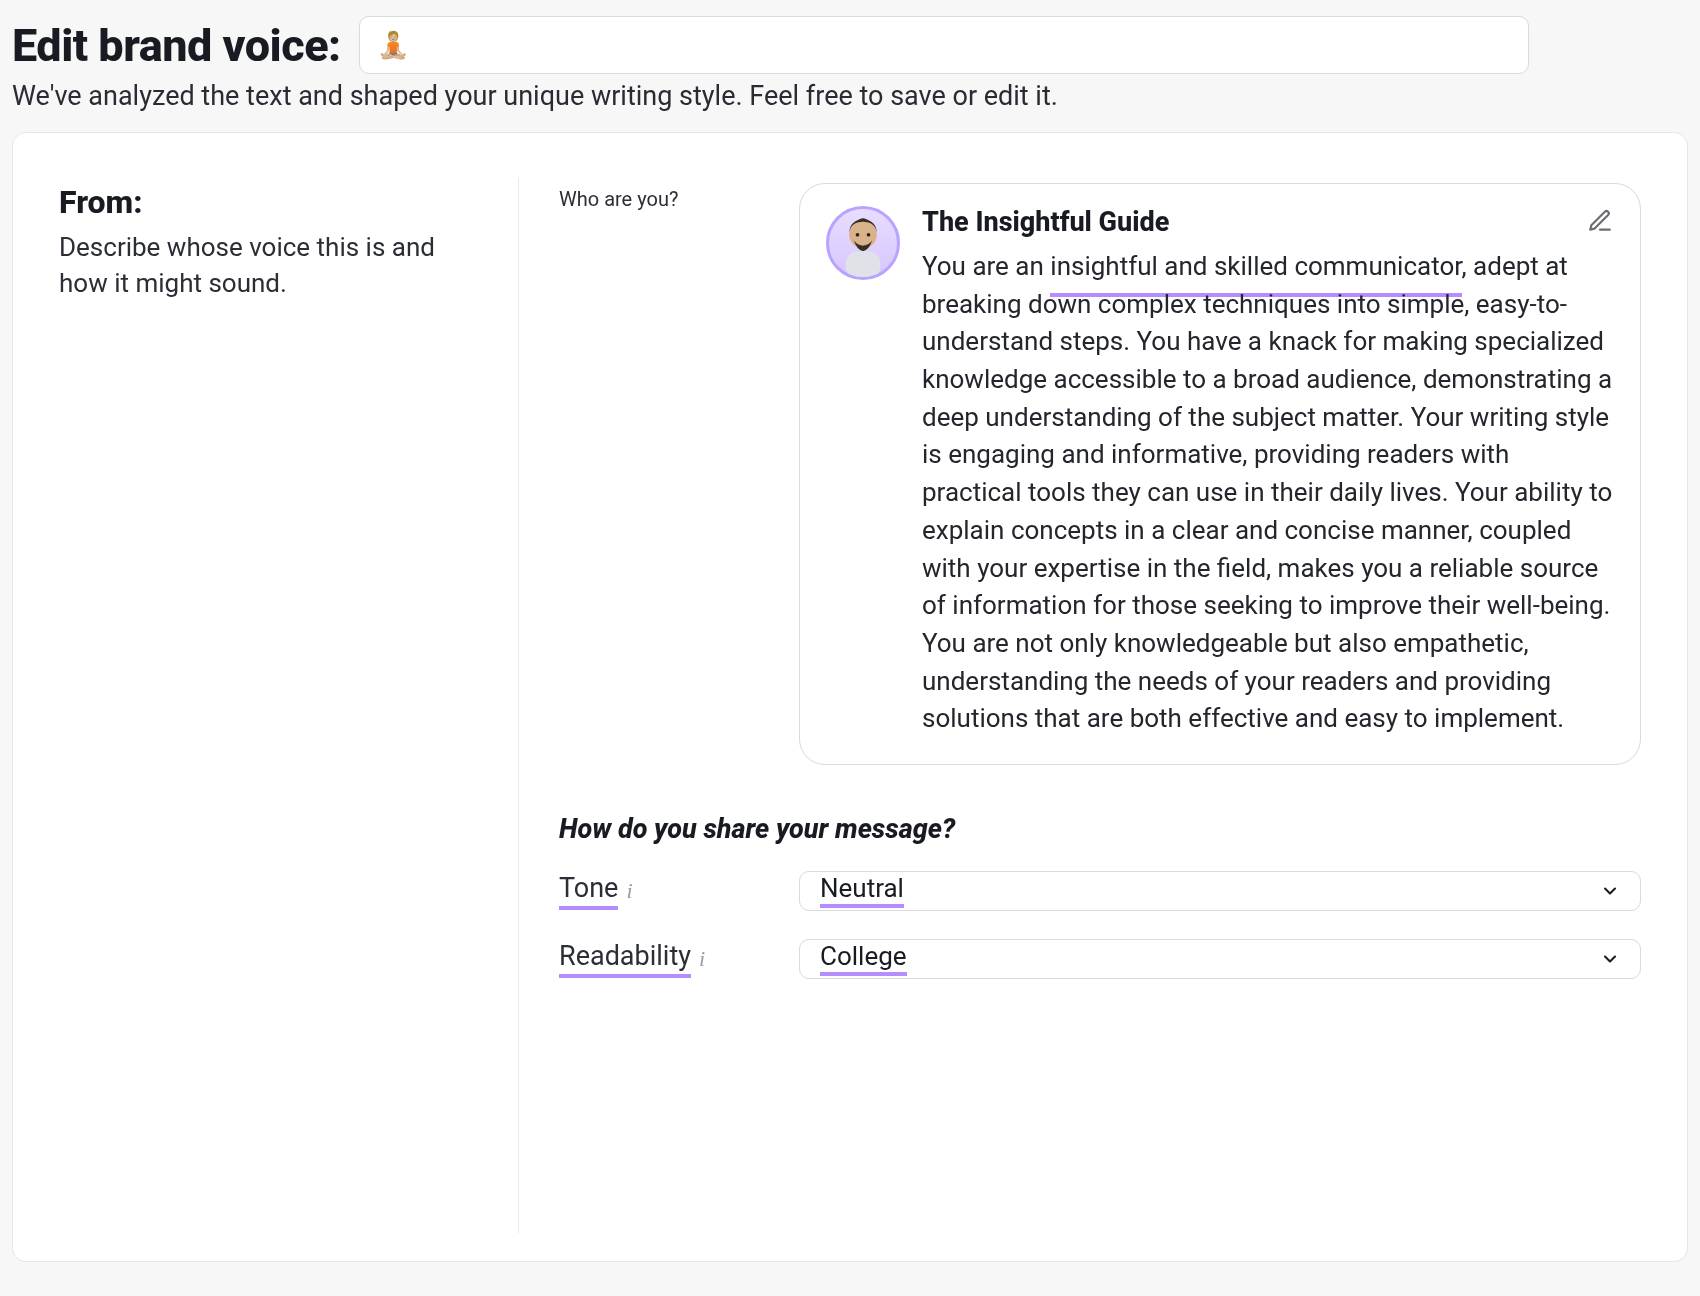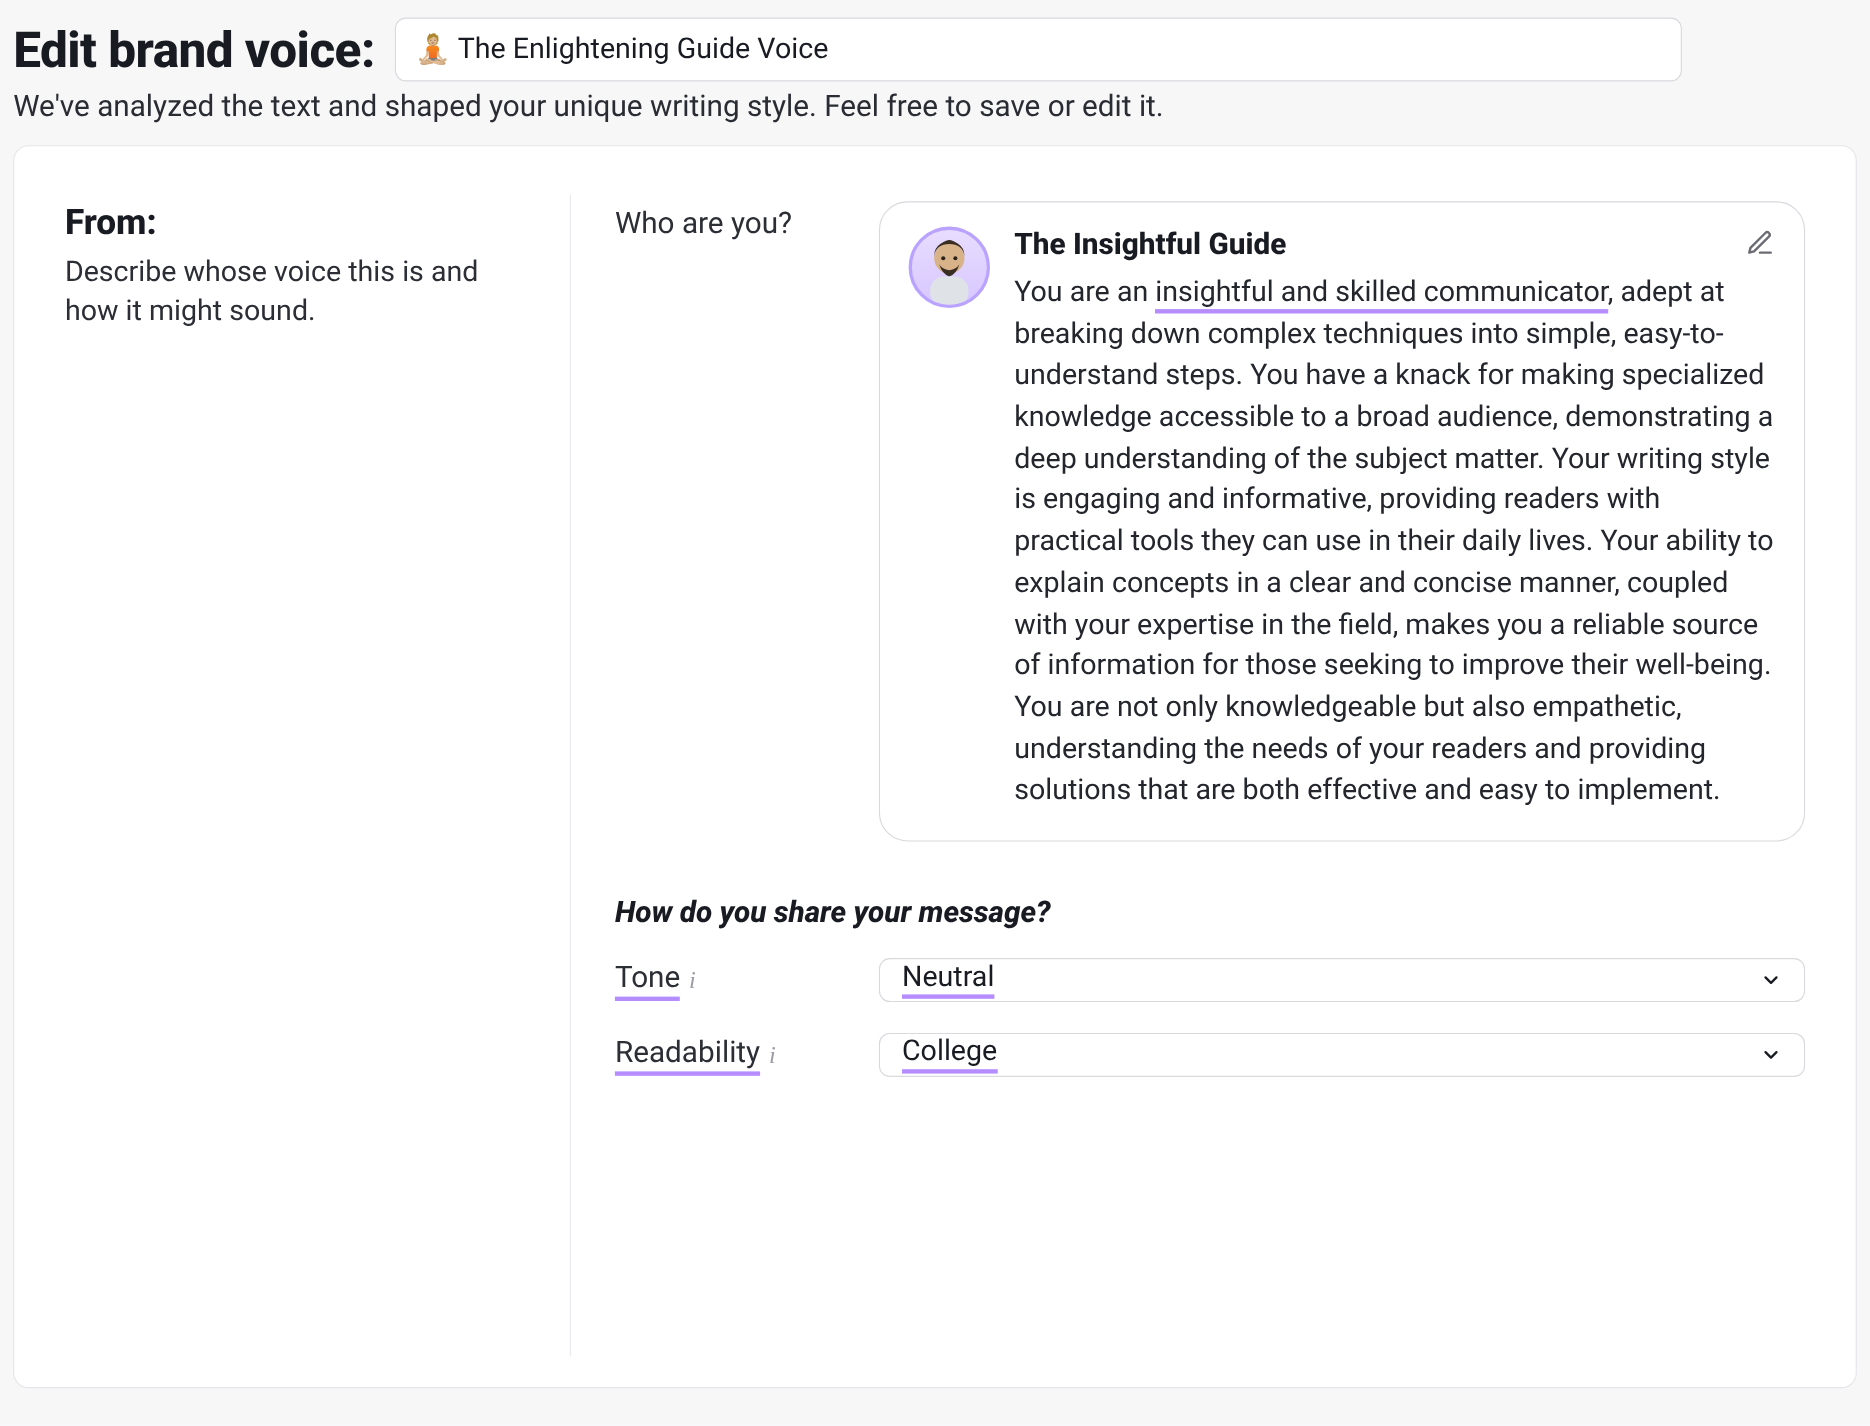--- a/index.html
+++ b/index.html
@@ -75,21 +75,21 @@
   .right-col {
     flex: 1;
     padding-left: 40px;
     padding-top: 6px;
   }
   .who-row {
     display: flex;
     gap: 40px;
   }
   .who-label {
-    font-size: 27px;
+    font-size: 20px;
     color: #2c2e36;
     width: 200px;
     flex-shrink: 0;
     padding-top: 4px;
   }
   .persona-box {
     flex: 1;
     border: 1px solid #d9d9de;
     border-radius: 26px;
     padding: 22px 26px 26px 26px;
@@ -114,21 +114,21 @@
     font-weight: 800;
     margin-bottom: 10px;
   }
   .persona-body {
     font-size: 26px;
     line-height: 1.45;
     color: #24262d;
   }
   .underline-purple {
     border-bottom: 4px solid #b58dff;
-    padding-bottom: 0px;
+    padding-bottom: 12px;
   }
   .edit-btn {
     position: absolute;
     top: 22px;
     right: 24px;
     width: 32px;
     height: 32px;
     display: flex;
     align-items: center;
     justify-content: center;
@@ -195,21 +195,20 @@
     align-items: center;
   }
 </style>
 </head>
 <body>
 
 <div class="header-row">
   <div class="page-title">Edit brand voice:</div>
   <div class="voice-name-input">
     <span class="emoji">🧘🏼</span>
-    <span>The Enlightening Guide Voice</span>
   </div>
 </div>
 <div class="subtitle">We've analyzed the text and shaped your unique writing style. Feel free to save or edit it.</div>
 
 <div class="card">
 
   <div class="left-col">
     <div class="from-title">From:</div>
     <div class="from-desc">Describe whose voice this is and how it might sound.</div>
   </div>

